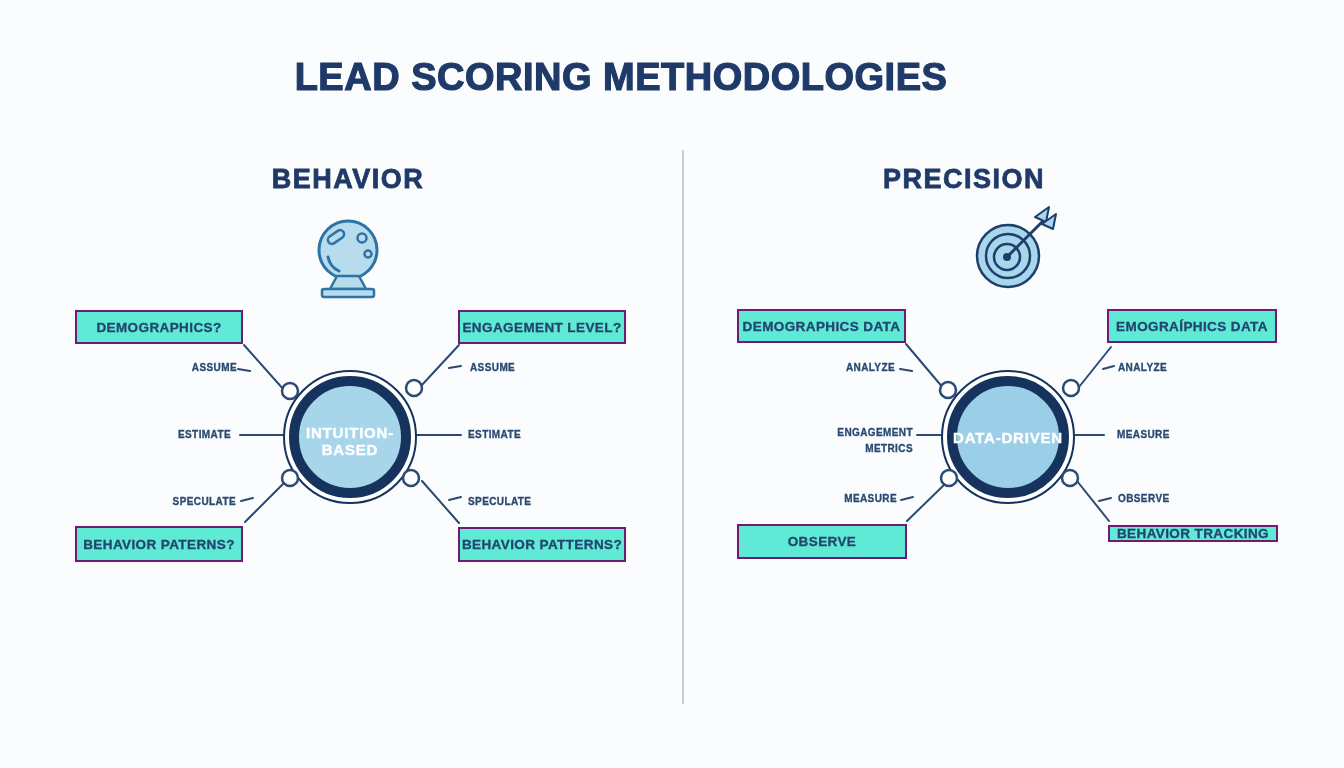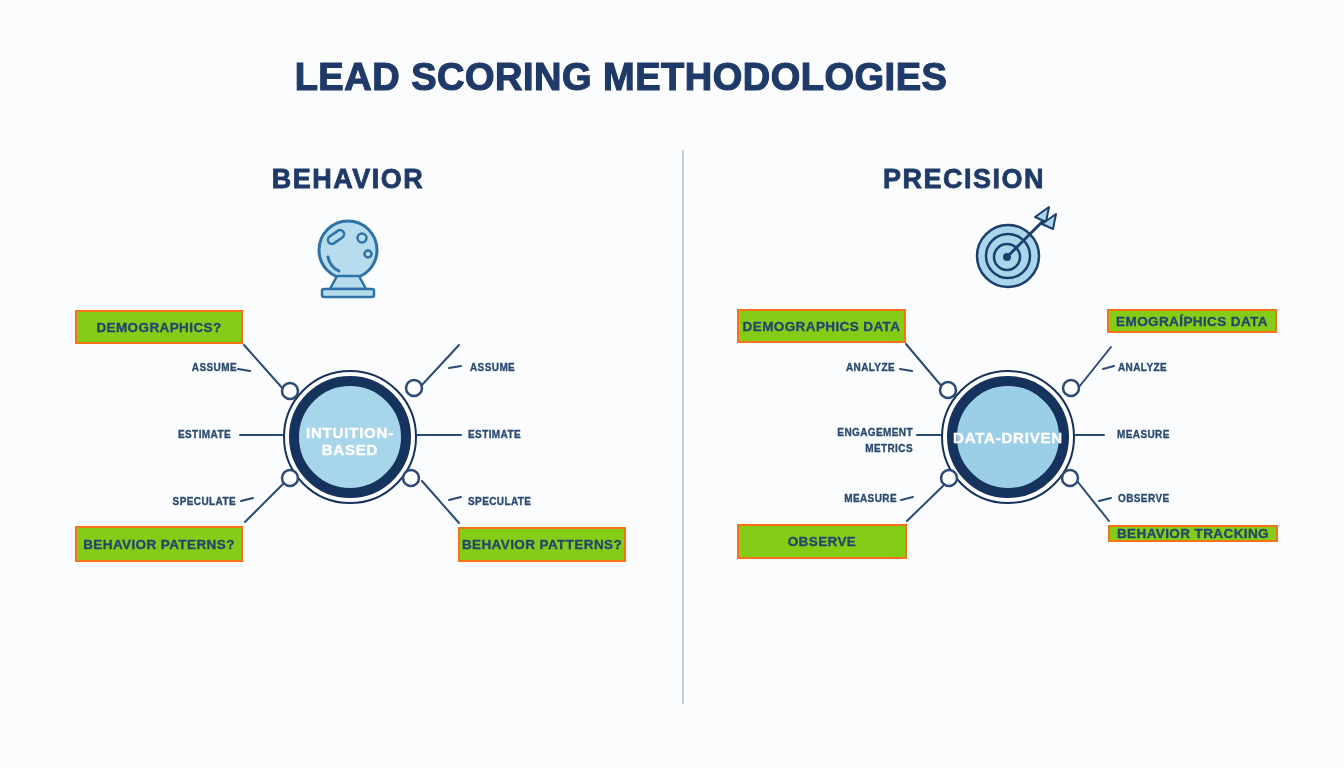--- a/index.html
+++ b/index.html
@@ -14,21 +14,21 @@
     -webkit-text-stroke:1.2px #1f3a68;letter-spacing:0.5px;
   }
   .col-heading{
     position:absolute;top:164px;width:560px;text-align:center;
     font-size:27px;font-weight:700;color:#1f3a68;
     -webkit-text-stroke:0.8px #1f3a68;letter-spacing:1.5px;
   }
   .col-heading.lft{left:68px;}
   .col-heading.rgt{left:684px;}
   .node-box{
-    position:absolute;box-sizing:border-box;border:2px solid #f97316;background:#84cc16;
+    position:absolute;box-sizing:border-box;border:2px solid #701a75;background:#5eead4;
     display:flex;align-items:center;justify-content:center;
     font-size:13.5px;font-weight:700;color:#24456e;letter-spacing:0.4px;
     -webkit-text-stroke:0.3px #24456e;white-space:nowrap;
   }
   .edge-label{
     position:absolute;font-size:10px;font-weight:700;color:#2a4a72;
     letter-spacing:0.4px;-webkit-text-stroke:0.3px #2a4a72;line-height:16px;
   }
   .edge-label.ra{text-align:right;}
   .center-label{
@@ -115,25 +115,26 @@
       <path d="M1042,224 L1056,214 L1053,229 Z" fill="#a9d6eb" stroke="#1d3f6e" stroke-width="2" stroke-linejoin="round"></path>
     </g>
   </svg>
 
   <h1 class="title">LEAD SCORING METHODOLOGIES</h1>
 
   <div class="col-heading lft">BEHAVIOR</div>
   <div class="col-heading rgt">PRECISION</div>
 
   <div class="node-box" style="left:75px;top:310px;width:168px;height:34px;">DEMOGRAPHICS?</div>
+  <div class="node-box" style="left:458px;top:310px;width:168px;height:34px;">ENGAGEMENT LEVEL?</div>
   <div class="node-box" style="left:75px;top:526px;width:168px;height:36px;">BEHAVIOR PATERNS?</div>
   <div class="node-box" style="left:458px;top:527px;width:168px;height:35px;">BEHAVIOR PATTERNS?</div>
 
   <div class="node-box" style="left:737px;top:309px;width:169px;height:34px;">DEMOGRAPHICS DATA</div>
-  <div class="node-box" style="left:1107px;top:309px;width:170px;height:24px;">EMOGRAÍPHICS DATA</div>
+  <div class="node-box" style="left:1107px;top:309px;width:170px;height:34px;">EMOGRAÍPHICS DATA</div>
   <div class="node-box" style="left:737px;top:524px;width:170px;height:35px;">OBSERVE</div>
   <div class="node-box" style="left:1108px;top:525px;width:170px;height:17px;">BEHAVIOR TRACKING</div>
 
   <div class="edge-label ra" style="left:137px;top:360px;width:100px;">ASSUME</div>
   <div class="edge-label ra" style="left:131px;top:427px;width:100px;">ESTIMATE</div>
   <div class="edge-label ra" style="left:136px;top:494px;width:100px;">SPECULATE</div>
   <div class="edge-label" style="left:470px;top:360px;width:100px;">ASSUME</div>
   <div class="edge-label" style="left:468px;top:427px;width:100px;">ESTIMATE</div>
   <div class="edge-label" style="left:468px;top:494px;width:100px;">SPECULATE</div>
 

